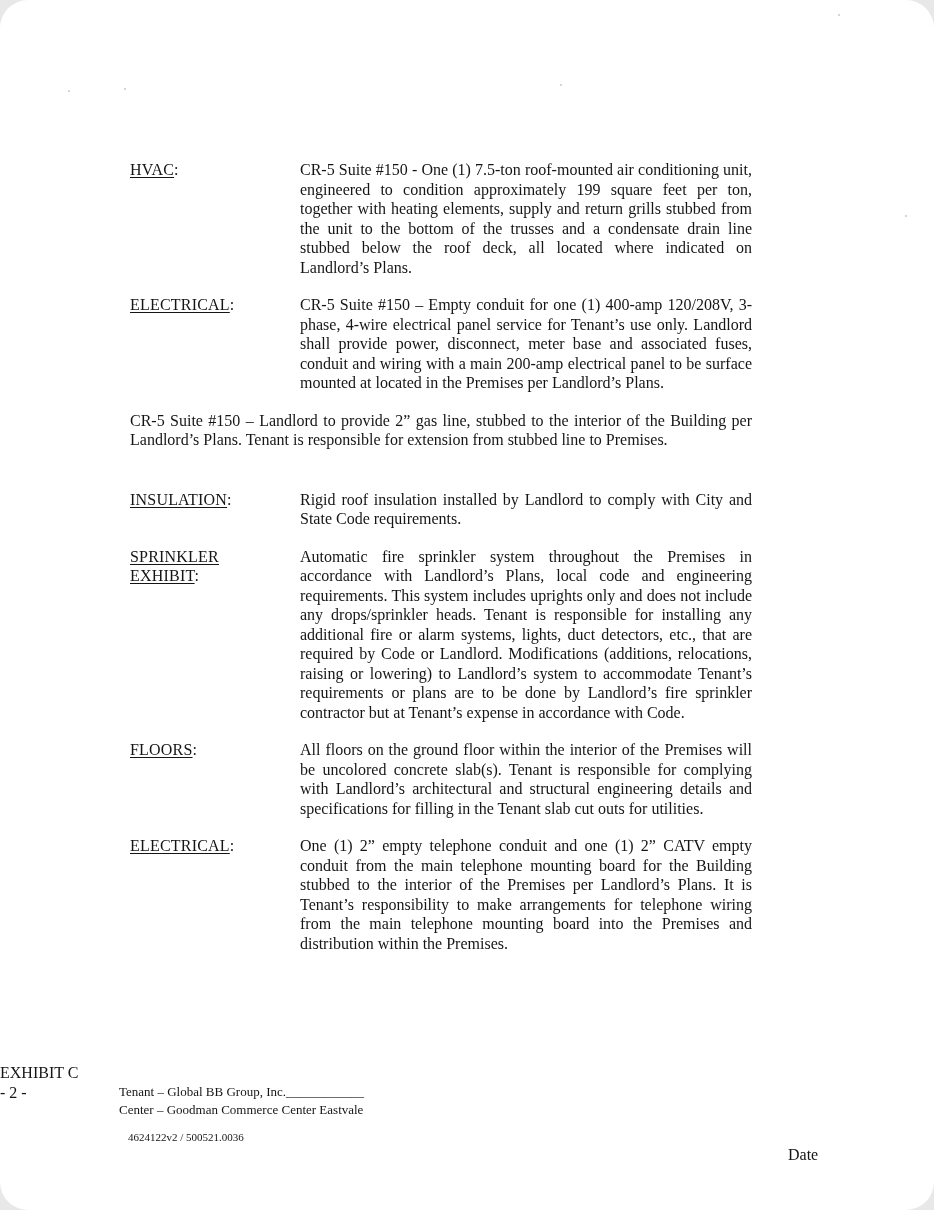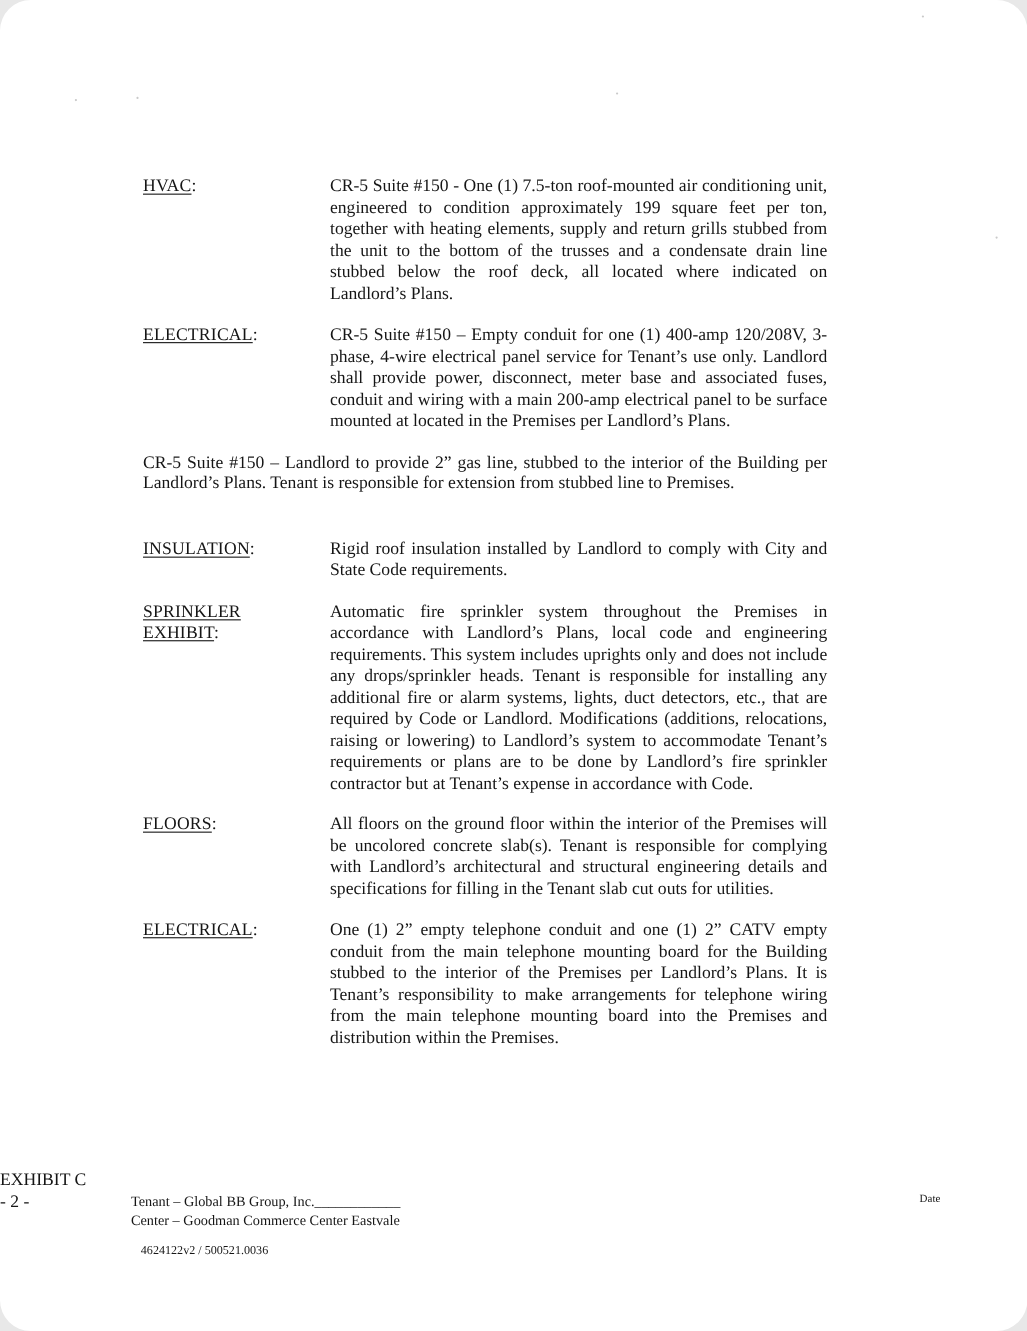--- a/index.html
+++ b/index.html
@@ -53,23 +53,22 @@
   .footer-left {
     position: absolute;
     left: 119px;
     top: 1083px;
     font-size: 13px;
     line-height: 18px;
   }
   .footer-date {
     position: absolute;
     left: 788px;
-    top: 1085px;
-    font-size: 10px;
-    margin-left: 48px;
+    top: 1146px;
+    font-size: 16px;
   }
   .footer-docnum {
     position: absolute;
     left: 128px;
     top: 1131px;
     font-size: 11px;
   }
   .speck {
     position: absolute;
     width: 2px;

